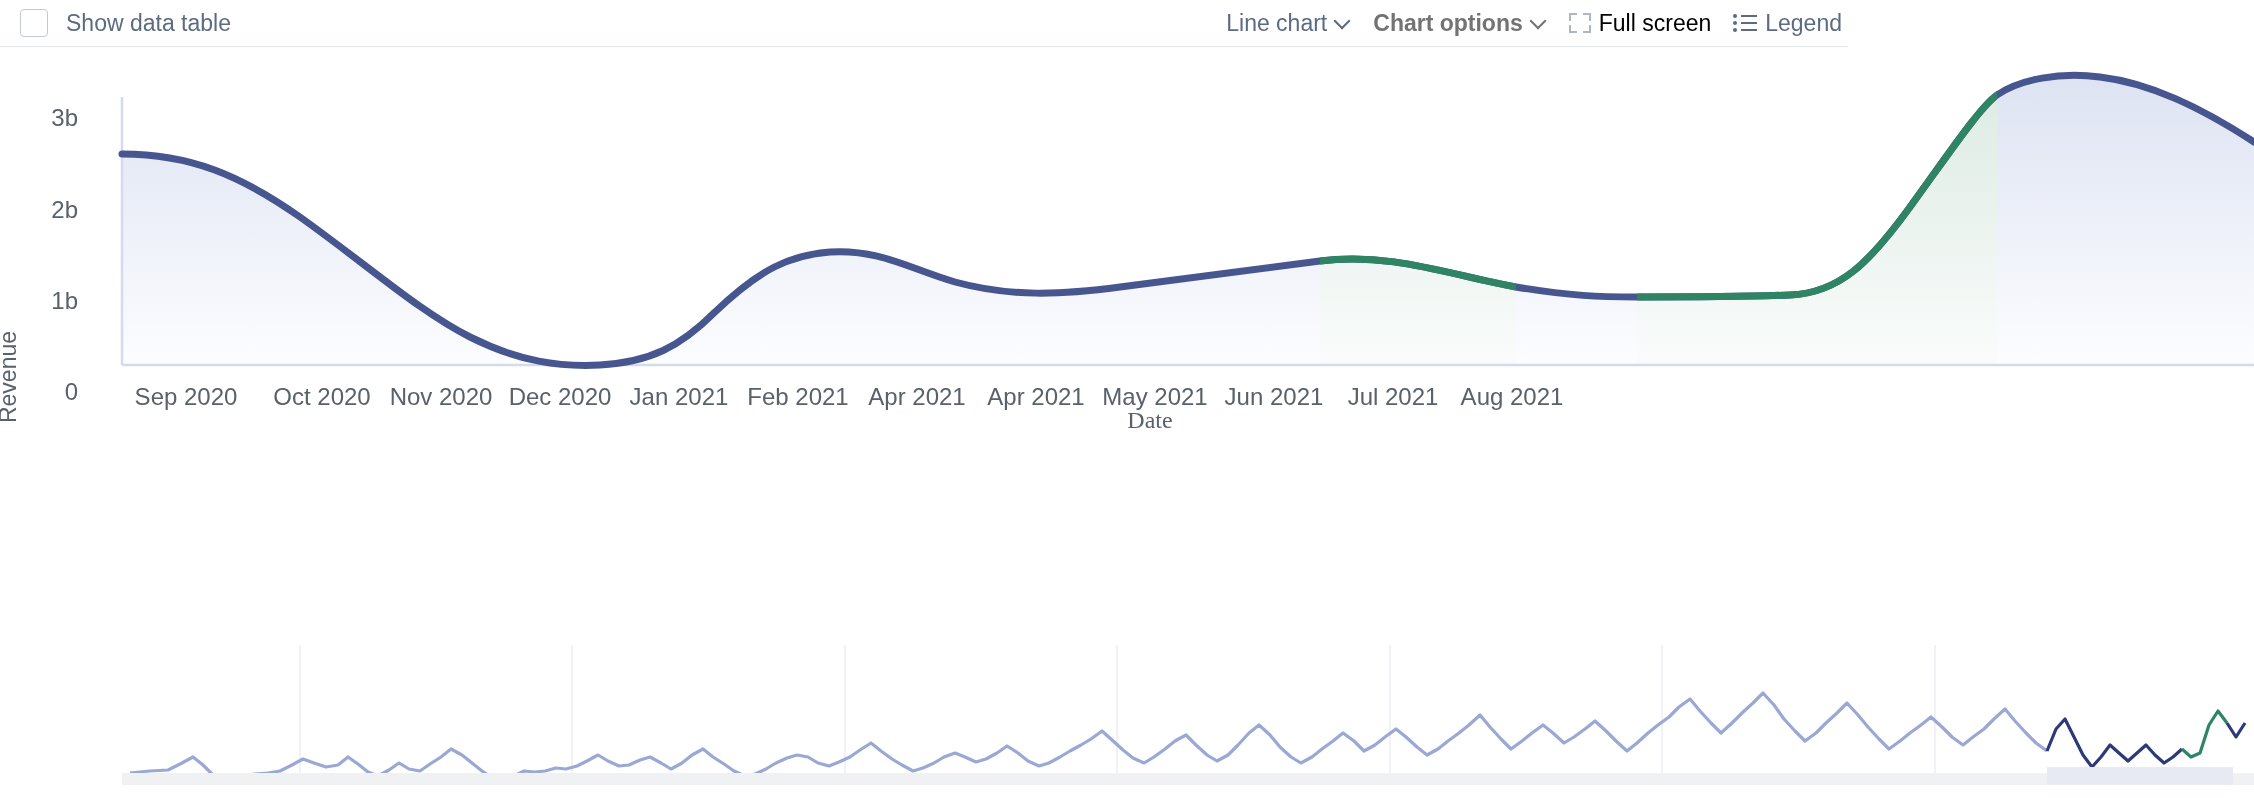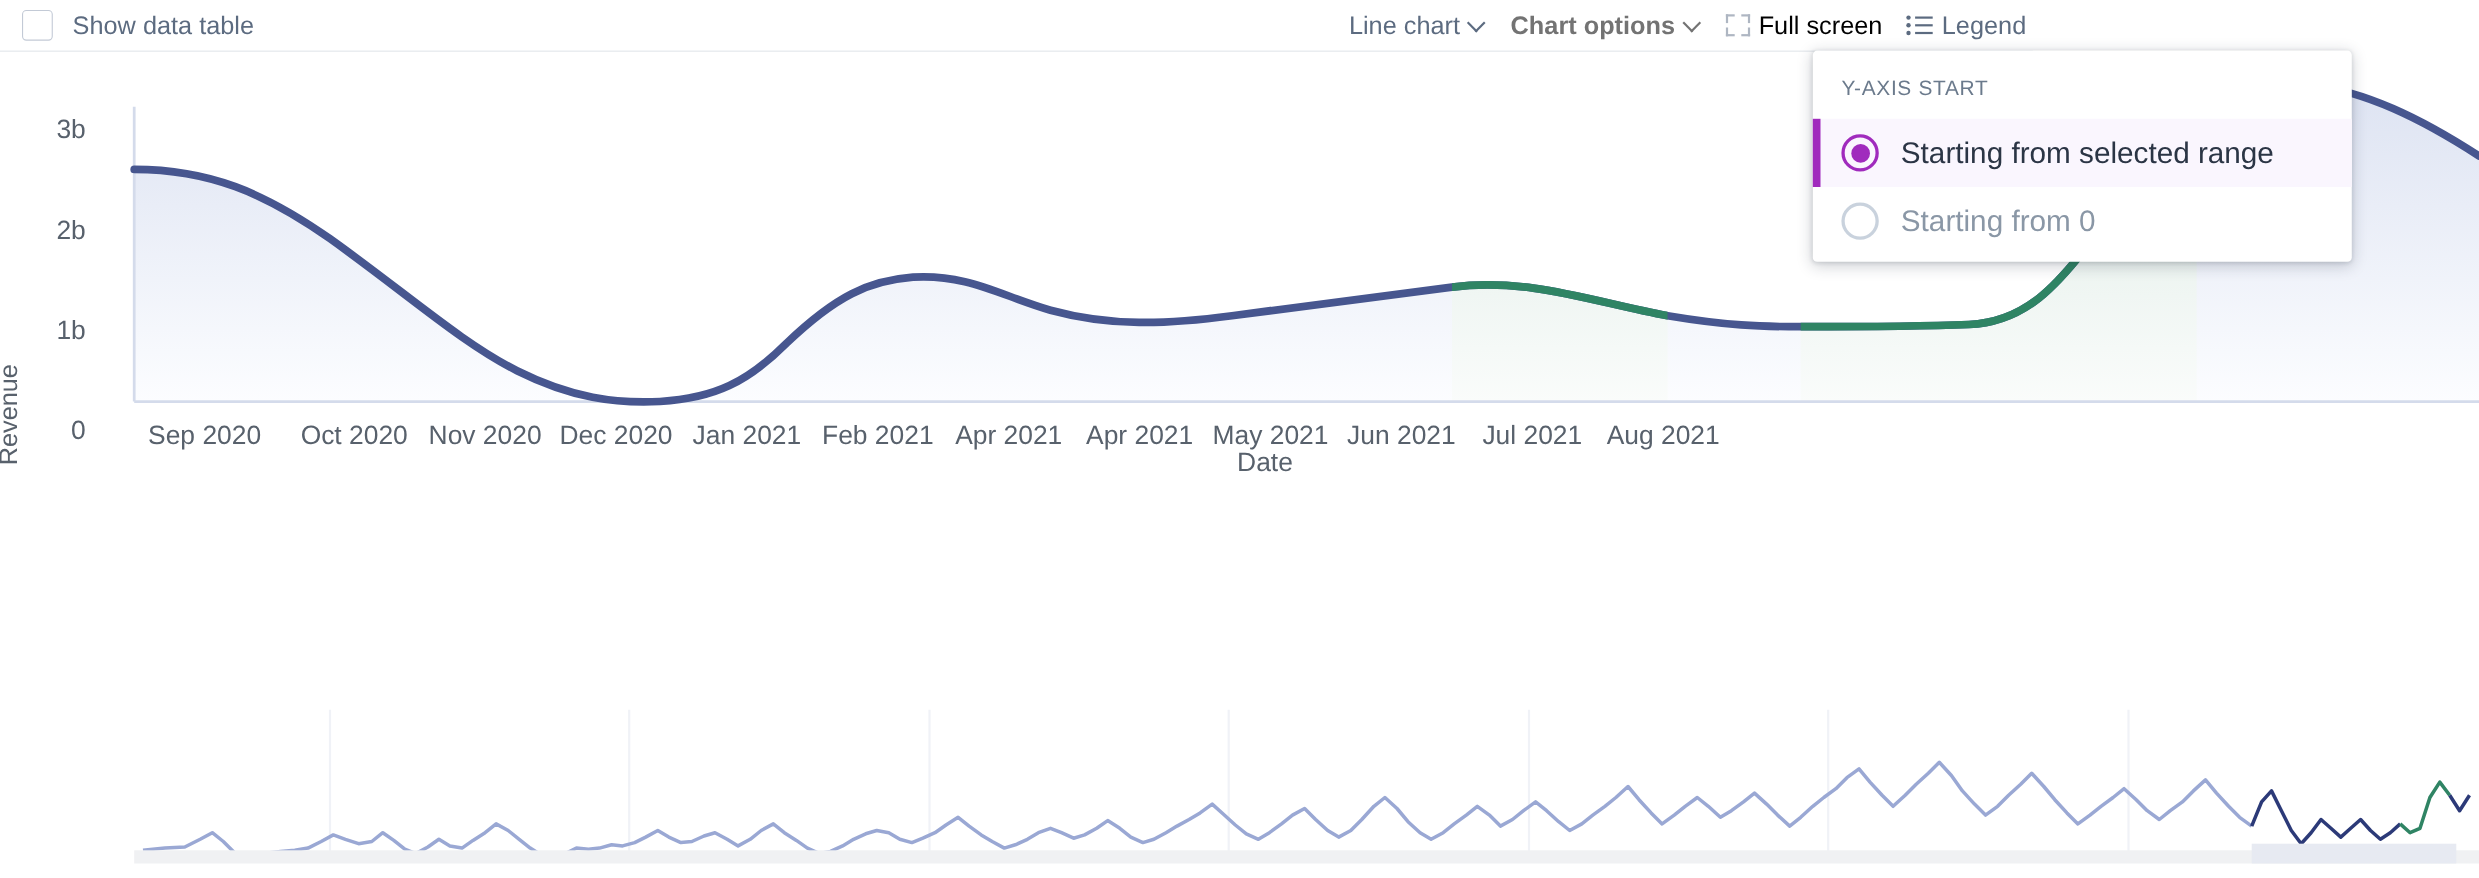--- a/index.html
+++ b/index.html
@@ -92,21 +92,21 @@
     position:absolute; right:0; font-size:24px; color:#58616c;
     text-align:right; transform:translateY(-50%);margin-top:28px;
   }
   .ytick-col { position:absolute; left:30px; top:0; width:48px; height:600px; }
   .xtick {
     position:absolute; font-size:24px; color:#58616c;
     transform:translateX(-50%); white-space:nowrap;
   }
   .xaxis-title {
     position:absolute; left:1150px; top:360px; font-size:24px;
-    color:#58616c; transform:translateX(-50%);
+    color:#58616c; transform:translateX(-50%);font-family:Liberation Serif, serif;
   }
   svg { display:block; }
 
   
   .minimap { position:absolute; left:0; top:645px; width:2254px; height:153px; }
 </style>
 </head>
 <body>
 
 <div class="app">
@@ -147,33 +147,20 @@
             <span>
               <b></b>
               <u></u>
             </span>
         </span>
         <span>Legend</span>
       </div>
     </div>
   </div>
 
-  <div class="dropdown">
-    <div class="dd-title">Y-AXIS START</div>
-    <div class="dd-opt sel">
-      <span class="radio">
-          <i></i>
-        </span>
-      <span>Starting from selected range</span>
-    </div>
-    <div class="dd-opt unsel">
-      <span class="radio"></span>
-      <span>Starting from 0</span>
-    </div>
-  </div>
 
   <div class="chart-wrap">
 
     <div class="ylabel">Revenue</div>
 
     <div class="ytick-col">
       <div class="ytick" style="top:43px">3b</div>
       <div class="ytick" style="top:135px">2b</div>
       <div class="ytick" style="top:226px">1b</div>
       <div class="ytick" style="top:317px">0</div>

